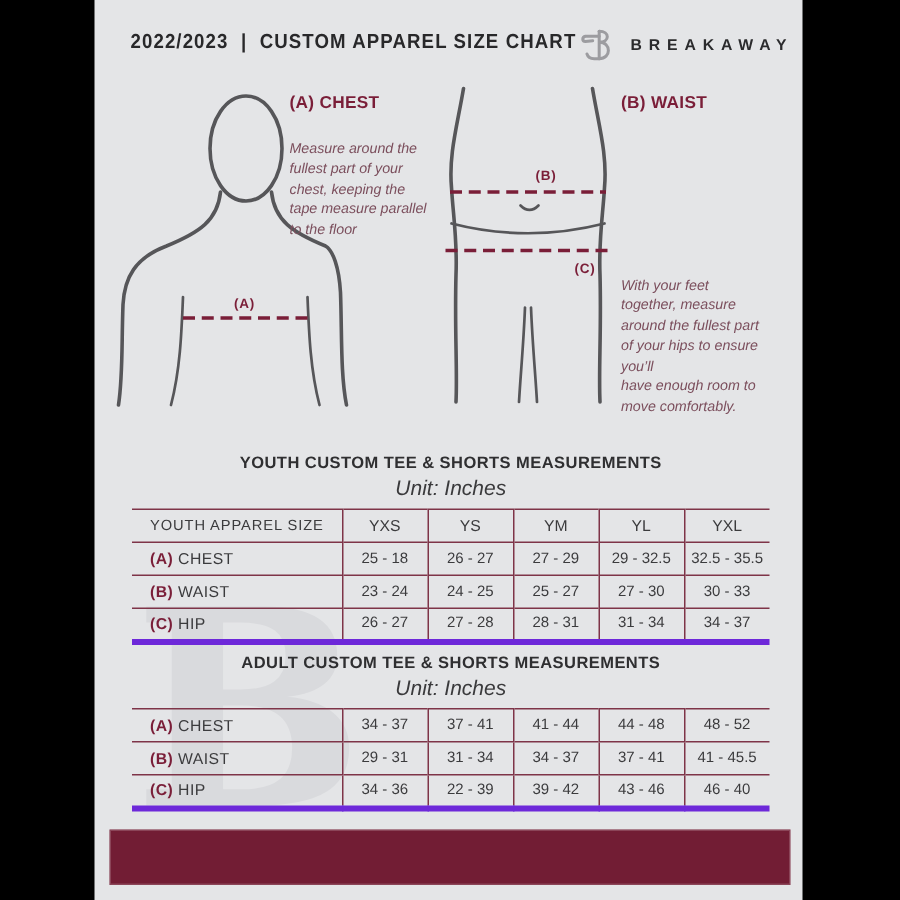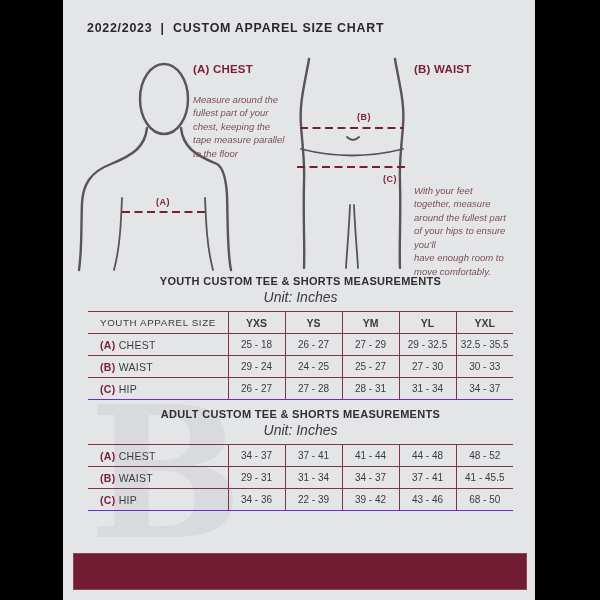--- a/index.html
+++ b/index.html
@@ -25,32 +25,32 @@
   .guide-body { margin-top:18px; font-style:italic; font-size:9.5px; line-height:1.42;
                 color:#7b4e5c; white-space:pre-line; }
   svg.figure { position:absolute; z-index:1; overflow:visible; }
   .outline { fill:none; stroke:#565659; stroke-width:2.4; stroke-linecap:round; }
   .thin { stroke-width:1.8; }
   .dash { fill:none; stroke:#7a1e38; stroke-width:2.2; stroke-dasharray:8 4.5; }
   .marker { font-family:"Liberation Sans", sans-serif; font-size:9px; font-weight:700;
             fill:#7a1e38; letter-spacing:0.5px; }
 
   
-  .tbl-sec { position:absolute; left:25px; width:425px; z-index:1; }
+  .tbl-sec { position:absolute; left:25px; width:425px; z-index:1;margin-top:28px; }
   .tbl-title { text-align:center; font-size:11px; font-weight:700; color:#2f2f31; letter-spacing:0.3px; }
   .tbl-unit { text-align:center; font-size:14px; font-style:italic; color:#3a3a3c; margin-top:2px; }
   table.size-table { width:425px; border-collapse:collapse; table-layout:fixed; margin-top:6px;
-                     border-bottom:1px solid #6d28d9; }
+                     border-bottom:4px solid #6d28d9; }
   .size-table col.c0 { width:140px; }
   .size-table col.cn { width:57px; }
   .size-table tr { border-top:1px solid #7e3448; }
   .size-table td { height:22px; font-size:10px; color:#3b3b3d; text-align:center; padding:0; }
   .size-table td + td { border-left:1px solid #7e3448; }
   .size-table td.lbl { text-align:left; padding-left:12px; font-size:10.5px; letter-spacing:0.3px; }
-  .size-table tr.sizehdr td { font-weight:700; font-size:10.5px; }
+  .size-table tr.sizehdr td { font-weight:400; font-size:10.5px; }
   .size-table tr.sizehdr td.lbl { font-weight:400; font-size:9.8px; letter-spacing:0.6px; color:#3b3b3d; }
   .pfx { color:#7a1e38; font-weight:700; }
 
   
   .footer-bar { position:absolute; left:10px; top:553px; width:454px; height:37px;
                 background:#721d34; box-shadow:inset 0 0 0 1px rgba(255,255,255,0.18); z-index:2; }
   .watermark { position:absolute; left:26px; top:382px; z-index:0; line-height:1;
                font-family:"DejaVu Serif", serif; font-weight:700; font-size:182px; color:#d9dadd; }
 </style>
 </head>
@@ -61,20 +61,28 @@
   <div class="letterbox lb-right"></div>
 
   <div class="doc">
 
     <div class="watermark">B</div>
 
     <div class="hdr-title">
       <span>2022/2023</span>
       <span>|</span>
       <span>CUSTOM APPAREL SIZE CHART</span>
+    </div>
+    <div class="brand">
+      <svg class="logo-svg" viewBox="0 0 26 26">
+        <path d="M14 7 L4.5 7 C2 7.6 2 10.4 4.5 10.6 L9.5 10"></path>
+        <path d="M14 3.5 L14 22.5"></path>
+        <path d="M14 3.5 C21.5 3.5 21.5 11 14 11 C22.5 11 22.5 22.5 14 22.5 L10.5 22.5 C7.5 22.5 6 21 5.5 19.2"></path>
+      </svg>
+      <span class="brand-name">BREAKAWAY</span>
     </div>
 
     <svg class="figure" style="left:12px; top:55px;" width="160" height="215" viewBox="0 0 160 215">
       <ellipse class="outline" cx="89" cy="44" rx="24" ry="35"></ellipse>
       <path class="outline" d="M72 73 C70 92 58 100 36 109 C15 117 8 130 7 148 C6 175 7 195 4 215"></path>
       <path class="outline" d="M106 73 C108 92 120 100 142 109 C147 112 151 123 152 140 C153 168 152 195 156 215"></path>
       <path class="outline thin" d="M47 143 C46 168 45 192 39 215"></path>
       <path class="outline thin" d="M130 143 C131 168 132 192 138 215"></path>
       <path class="dash" d="M47 157 L130 157"></path>
       <text class="marker" x="88" y="150" text-anchor="middle">(A)</text>
@@ -138,21 +146,21 @@
         <tr>
           <td class="lbl"><span class="pfx">(A)</span> <span>CHEST</span></td>
           <td>25 - 18</td>
           <td>26 - 27</td>
           <td>27 - 29</td>
           <td>29 - 32.5</td>
           <td>32.5 - 35.5</td>
         </tr>
         <tr>
           <td class="lbl"><span class="pfx">(B)</span> <span>WAIST</span></td>
-          <td>29 - 24</td>
+          <td>23 - 24</td>
           <td>24 - 25</td>
           <td>25 - 27</td>
           <td>27 - 30</td>
           <td>30 - 33</td>
         </tr>
         <tr>
           <td class="lbl"><span class="pfx">(C)</span> <span>HIP</span></td>
           <td>26 - 27</td>
           <td>27 - 28</td>
           <td>28 - 31</td>
@@ -191,21 +199,21 @@
           <td>34 - 37</td>
           <td>37 - 41</td>
           <td>41 - 45.5</td>
         </tr>
         <tr>
           <td class="lbl"><span class="pfx">(C)</span> <span>HIP</span></td>
           <td>34 - 36</td>
           <td>22 - 39</td>
           <td>39 - 42</td>
           <td>43 - 46</td>
-          <td>68 - 50</td>
+          <td>46 - 40</td>
         </tr>
       </tbody>
         </table>
     </div>
 
     <div class="footer-bar"></div>
   </div>
 </div>
 
 </body></html>

